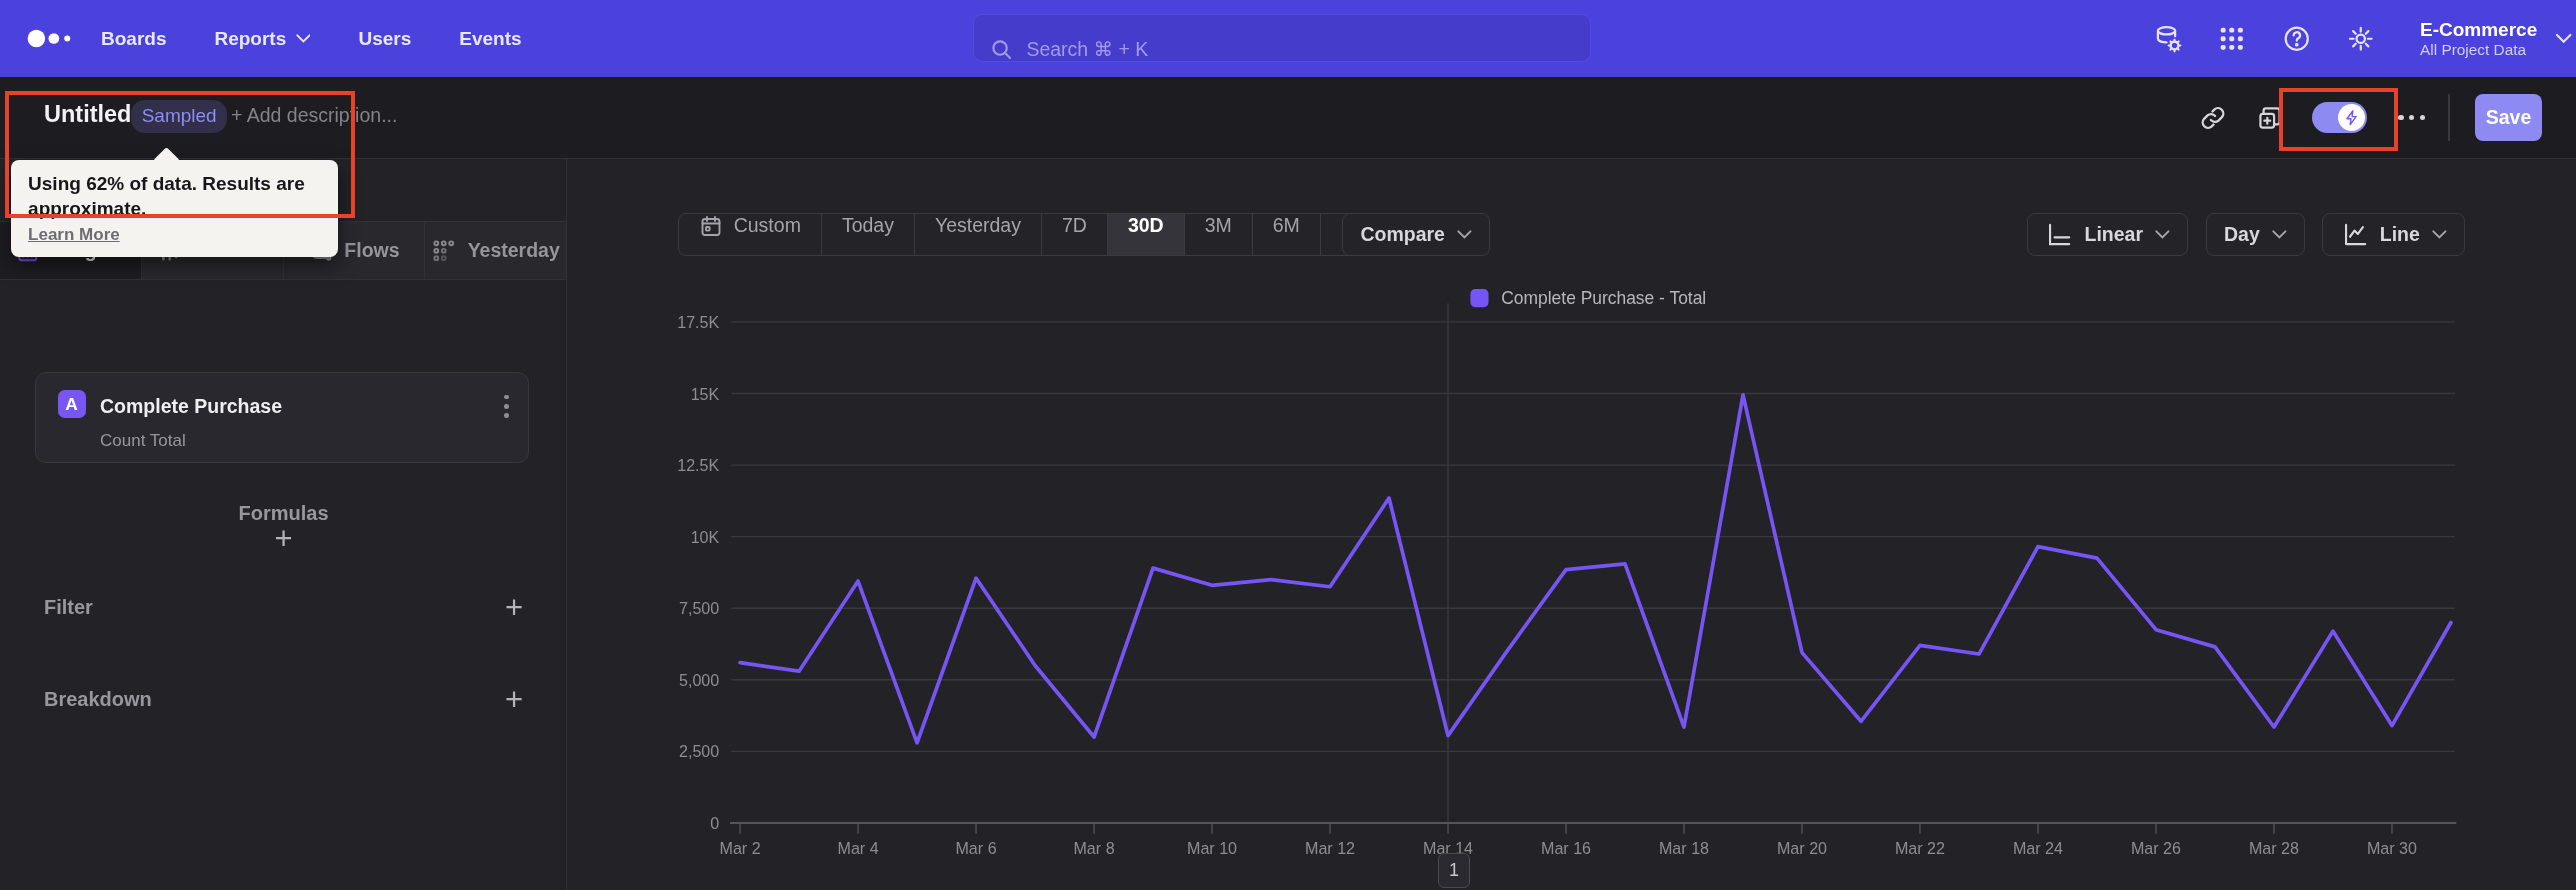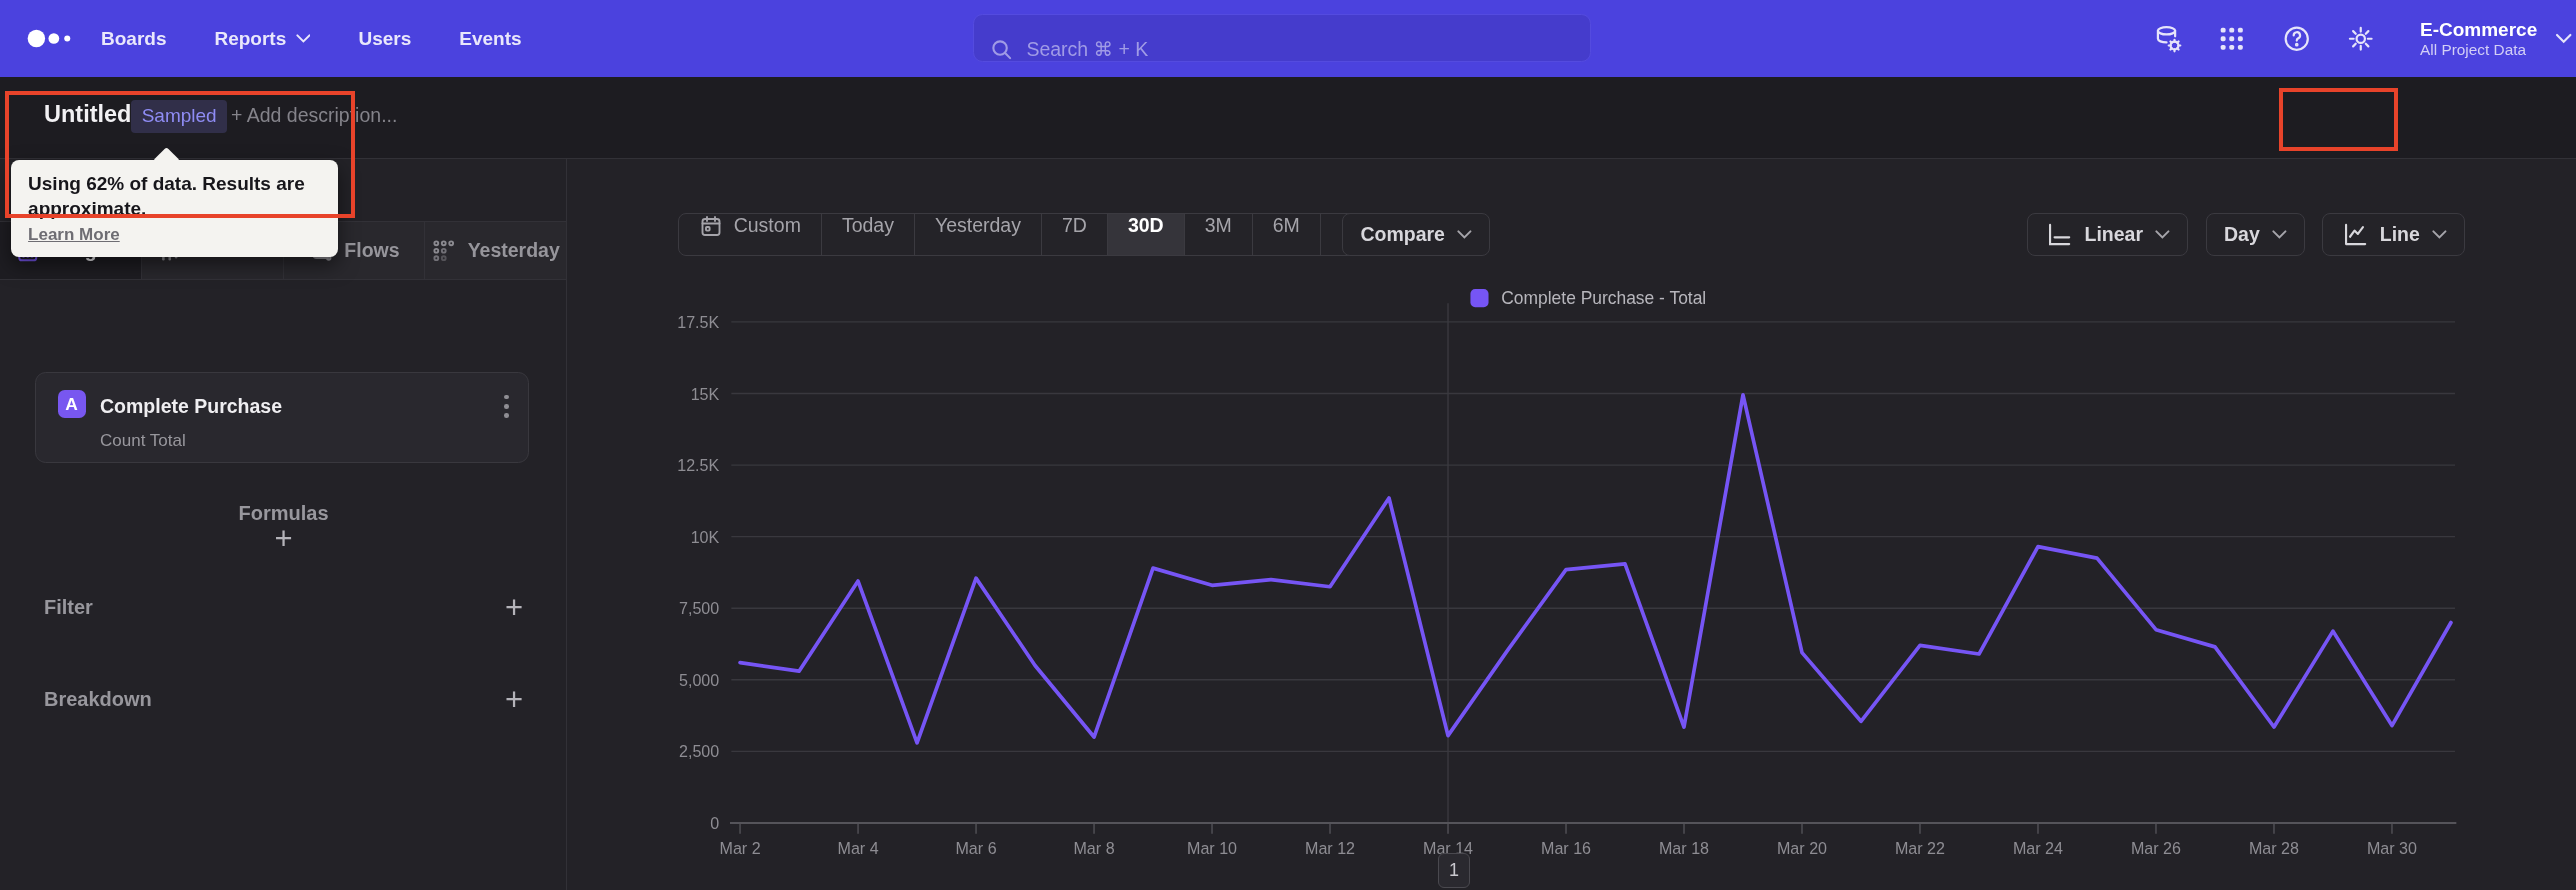--- a/index.html
+++ b/index.html
@@ -19,21 +19,21 @@
   .project{display:flex;align-items:center;margin-right:24px;margin-left:9.4px;}
   .project-txt{display:flex;flex-direction:column;align-items:flex-start;line-height:1.15;}
   .project-name{color:#FFFFFF;font-size:19px;font-weight:700;}
   .project-scope{color:#D3CFF6;font-size:15.4px;}
   .project-chev{margin-left:17.4px;color:#E6E4FA;}
   
   .toolbar{position:absolute;top:77px;left:0;width:2576px;height:81px;background:#1D1C21;
            border-bottom:1.3px solid #323137;z-index:9;}
   .tb-title{position:absolute;left:44px;top:24px;color:#F2F1F4;font-size:23.5px;font-weight:700;}
   .tb-badge{position:absolute;left:131px;top:23px;background:#312F49;color:#8F8CF4;font-size:19px;
-            padding:5.4px 10.7px;border-radius:4px;}
+            padding:5.4px 10.7px;border-radius:14px;}
   .tb-desc{position:absolute;left:231px;top:27px;color:#84838A;font-size:19.5px;}
   .tb-right{position:absolute;right:34px;top:0;height:81px;display:flex;align-items:center;}
   .tb-icon{width:28px;height:28px;color:#D6D5DB;}
   .toggle{width:55px;height:31px;border-radius:15.4px;background:#8D8BF2;position:relative;margin:0 31px 0 28px;}
   .toggle-knob{position:absolute;right:2px;top:2px;width:27px;height:27px;border-radius:50%;background:#FFFFFF;
                display:flex;align-items:center;justify-content:center;color:#7655F5;}
   .dots3{display:flex;gap:5.4px;margin-right:23px;}
   .dots3 i{width:5.4px;height:5.4px;border-radius:50%;background:#D6D5DB;}
   .tb-divider{width:1.3px;height:47px;background:#3A393F;margin-right:25.5px;}
   .save-btn{width:67px;height:47px;background:#8D8BF2;border-radius:8px;color:#FFFFFF;font-size:19.5px;
@@ -168,20 +168,45 @@
             <path d="M3 3 L13 13 L23 3"></path>
           </svg>
       </div>
     </div>
   </div>
 
   <div class="toolbar">
     <div class="tb-title">Untitled</div>
     <div class="tb-badge">Sampled</div>
     <div class="tb-desc">+ Add description...</div>
+    <div class="tb-right">
+      <svg class="tb-icon" viewBox="0 0 24 24" fill="none" stroke="currentColor" stroke-width="2" stroke-linecap="round">
+        <path d="M10.2 13.8a4.6 4.6 0 0 0 6.5.4l2.9-2.9a4.6 4.6 0 0 0-6.5-6.5l-1.6 1.6"></path>
+        <path d="M13.8 10.2a4.6 4.6 0 0 0-6.5-.4l-2.9 2.9a4.6 4.6 0 0 0 6.5 6.5l1.6-1.6"></path>
+      </svg>
+      <svg class="tb-icon" viewBox="0 0 24 24" fill="none" stroke="currentColor" stroke-width="1.9" stroke-linecap="round" style="margin-left:29.5px;">
+        <path d="M6.5 8.5 V5.8 a2 2 0 0 1 2-2 h9.7 a2 2 0 0 1 2 2 v9.7 a2 2 0 0 1-2 2 h-2.7"></path>
+        <rect x="3.8" y="8.5" width="11.7" height="11.7" rx="2"></rect>
+        <path d="M9.7 11.8v5.1 M7.1 14.3h5.1"></path>
+      </svg>
+      <div class="toggle">
+        <div class="toggle-knob">
+          <svg width="17.4" height="17.4" viewBox="0 0 24 24" fill="none" stroke="currentColor" stroke-width="2" stroke-linejoin="round">
+              <path d="M13.5 2.5 L5.5 13.5 h5.5 L10 21.5 l8-11 h-5.5 l1-8z"></path>
+            </svg>
+        </div>
+      </div>
+      <div class="dots3">
+          <i></i>
+          <i></i>
+          <i></i>
+        </div>
+      <div class="tb-divider"></div>
+      <div class="save-btn">Save</div>
+    </div>
   </div>
 
   <div class="sidebar">
     <div class="tabbar">
       <div class="tab active">
         <svg class="ticon" viewBox="0 0 24 24" fill="none" stroke="currentColor" stroke-width="1.9" stroke-linecap="round" stroke-linejoin="round">
           <rect x="4" y="3" width="16" height="18" rx="2.5"></rect>
             <path d="M7.5 12.5 l3-4 2 2.5 3.5-4.5"></path>
             <circle cx="8" cy="17" r="0.7" fill="currentColor"></circle>
             <circle cx="12" cy="17" r="0.7" fill="currentColor"></circle>

